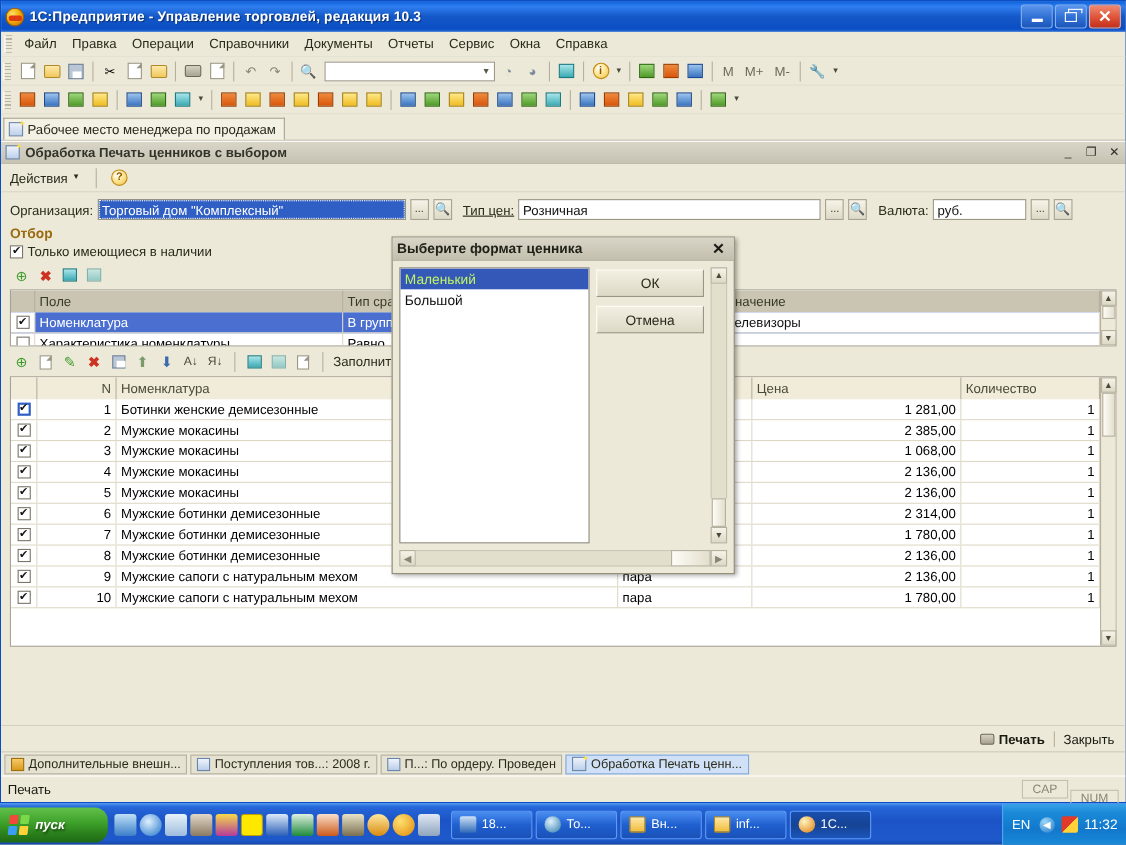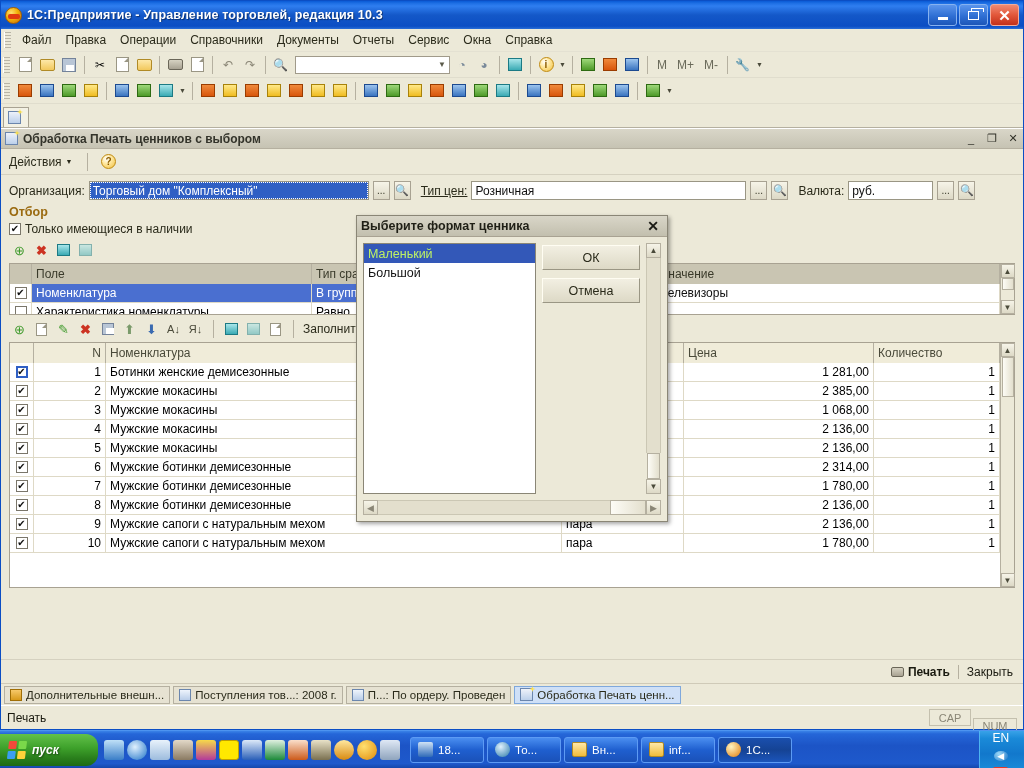--- a/index.html
+++ b/index.html
@@ -227,21 +227,21 @@
   .ql { width: 20px; height: 20px; border-radius: 3px; flex: 0 0 20px; }
   .tsk-area { display: flex; align-items: center; gap: 3px; flex: 1 1 auto; padding-left: 4px; }
   .tsk { height: 26px; min-width: 74px; display: flex; align-items: center; gap: 5px; padding: 0 7px;
          background: linear-gradient(180deg,#4a8ef0,#1f5fcf 50%,#1a51b8);
          border: 1px solid #5d9bf4; border-radius: 3px; color: #fff; font-size: 11.5px;
          white-space: nowrap; overflow: hidden; }
   .tsk.active { background: linear-gradient(180deg,#1a4fae,#154394 50%,#1b55bb); }
   .tsk-ico { width: 15px; height: 15px; flex: 0 0 15px; border-radius: 2px; }
   .tray { display: flex; align-items: center; gap: 6px; height: 38px; padding: 0 8px 0 6px;
           background: linear-gradient(180deg,#38a2e8 0%,#1a8ad8 20%,#1278cc 60%,#1a8ad8 100%);
-          border-left: 1px solid #4db4f0; color: #fff; font-size: 12px; flex-direction: column; }
+          border-left: 1px solid #4db4f0; color: #fff; font-size: 12px; }
   .tray .clock { font-size: 12.5px; }
   .tray-chev { width: 14px; height: 14px; border-radius: 50%;
                background: radial-gradient(circle at 35% 30%, #9bd8f8, #1f78c8);
                color: #fff; font-size: 9px; display:flex;align-items:center;justify-content:center; }
   .lang { font-size: 12px; color: #fff; padding: 0 2px; }
 </style>
 </head>
 <body>
 
 <div id="app">
@@ -431,20 +431,21 @@
       <div class="tsep"></div>
       <div class="ticon">
           <span class="ic-grn"></span>
         </div>
       <div class="tarrow">▼</div>
     </div>
 
     <div class="tabstrip">
       <div class="mdi-tab">
         <span class="tab-ico"></span>
+        <span>Рабочее место менеджера по продажам</span>
       </div>
     </div>
 
     <div class="child-win">
       <div class="child-title">
         <span class="tab-ico"></span>
         <span class="t">Обработка  Печать ценников с выбором</span>
         <span class="b">_</span>
         <span class="b">❐</span>
         <span class="b">✕</span>

